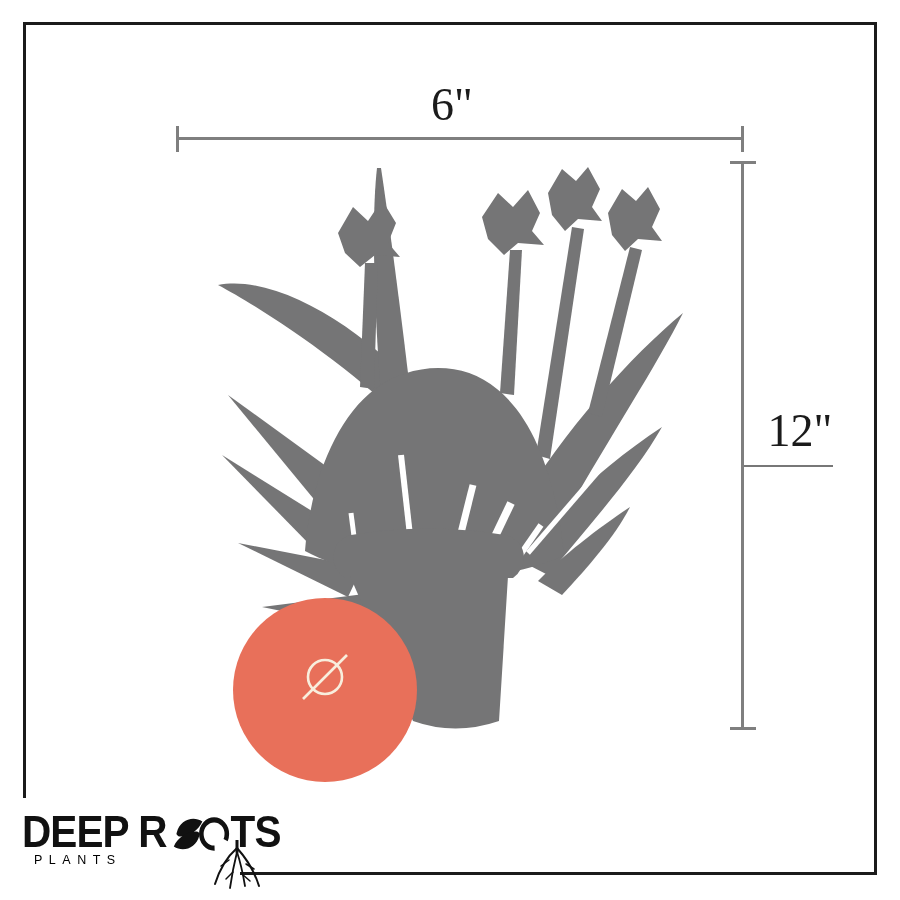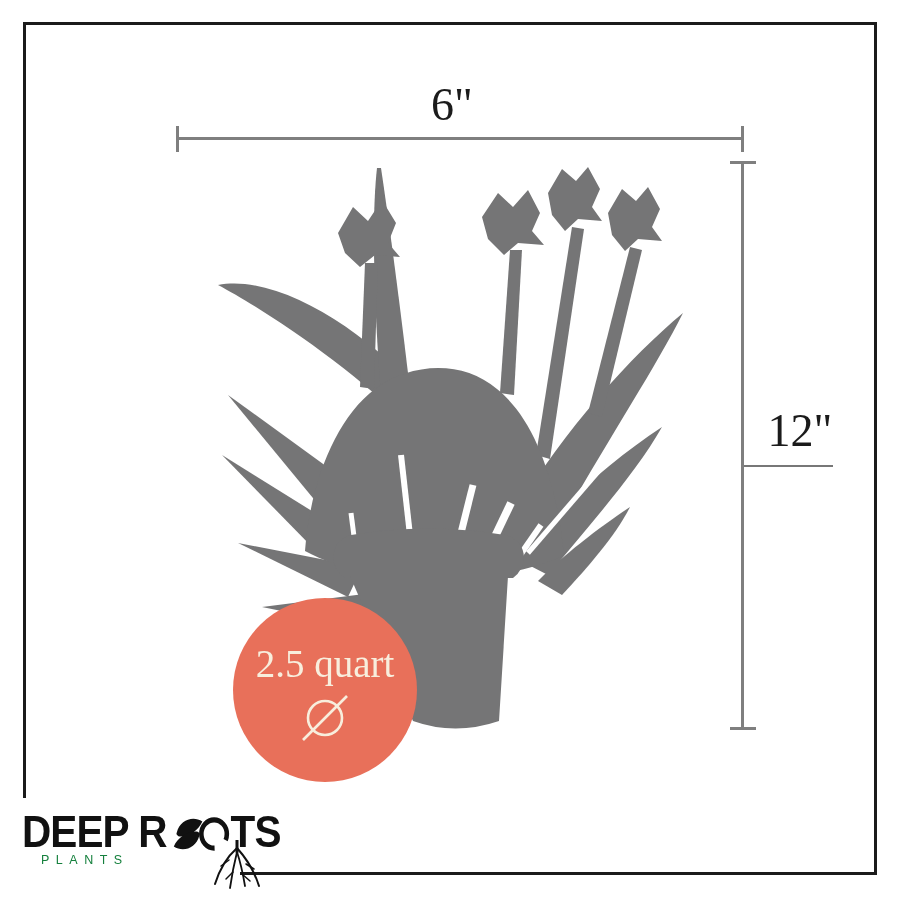--- a/index.html
+++ b/index.html
@@ -57,25 +57,25 @@
     font-family:"Liberation Sans", sans-serif;
     font-weight:bold;
     font-size:45px;
     line-height:48px;
     letter-spacing:-1px;
     white-space:nowrap;
   }
   .logo-oo{margin:0 1px 0 2px;position:relative;top:2px;}
   .logo-roots{position:absolute;left:186px;top:32px;}
   .logo-sub{
-    position:absolute;left:19px;top:45px;
+    position:absolute;left:12px;top:45px;
     font-family:"Liberation Sans", sans-serif;
     font-size:12.5px;
     letter-spacing:6.5px;
-    color:#15803d;
+    color:#000000;
   }
 </style>
 </head>
 <body>
 
 <div class="abs frame" style="left:23px;top:22px;width:854px;height:3px;"></div>
 <div class="abs frame" style="left:874px;top:22px;width:3px;height:853px;"></div>
 <div class="abs frame" style="left:240px;top:872px;width:637px;height:3px;"></div>
 <div class="abs frame" style="left:23px;top:22px;width:3px;height:776px;"></div>
 
@@ -123,21 +123,20 @@
   <path class="white-slash" stroke-width="6" d="M281,442 L331,370"></path>
   <path class="white-slash" stroke-width="5" d="M150,428 L141,358"></path>
   <path class="white-slash" stroke-width="5" d="M318,398 L444,252"></path>
 
   <path class="plant-fill" d="M141,380 Q218,367 295,380 Q313,385 314,402 Q313,416 303,423 L135,423 Q124,416 123,402 Q124,385 141,380 Z"></path>
 
   <path class="plant-fill" d="M140,421 L298,421 L289,566 Q245,581 203,566 Z"></path>
 </svg>
 
 <div class="abs badge">
-  <div class="badge-label">2.5 quart</div>
   <svg class="badge-symbol" width="62" height="58" viewBox="0 0 62 58">
     <circle cx="31" cy="29" r="17" fill="none" stroke="#F8EEDD" stroke-width="2.6"></circle>
     <line x1="9" y1="51" x2="53" y2="7" stroke="#F8EEDD" stroke-width="2.6"></line>
   </svg>
 </div>
 
 <div class="abs logo">
   <div class="logo-row">
     <span>DEEP R</span>
     <svg class="logo-oo" width="68" height="40" viewBox="0 0 120 70">

